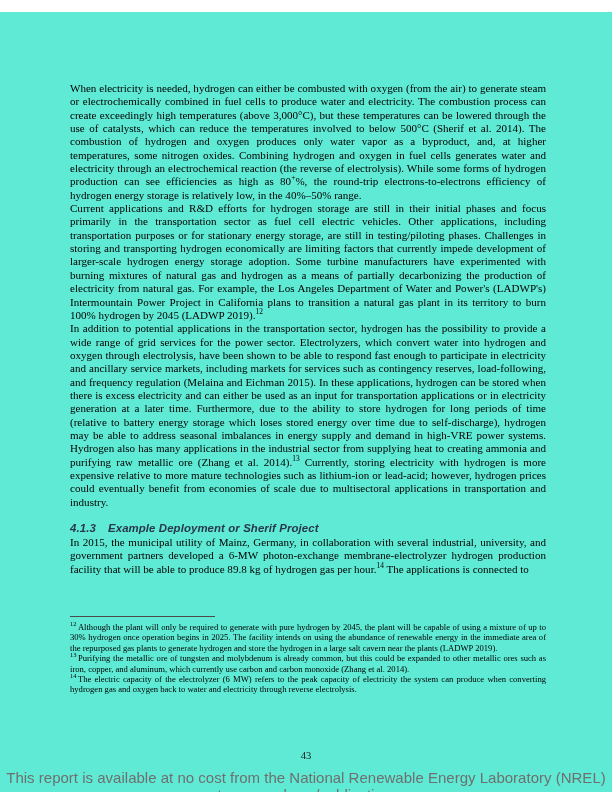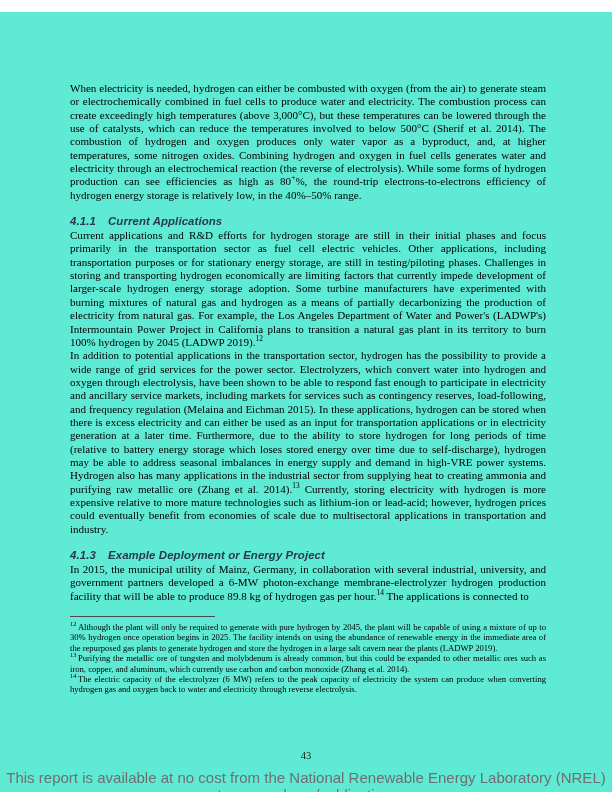--- a/index.html
+++ b/index.html
@@ -115,28 +115,27 @@
 </style>
 </head>
 <body>
 
 <div class="page">
 
   <div class="content">
 
     <p class="body-par"><span>When electricity is needed, hydrogen can either be combusted with oxygen (from the air) to generate steam or electrochemically combined in fuel cells to produce water and electricity. The combustion process can create exceedingly high temperatures (above 3,000°C), but these temperatures can be lowered through the use of catalysts, which can reduce the temperatures involved to below 500°C (Sherif et al. 2014). The combustion of hydrogen and oxygen produces only water vapor as a byproduct, and, at higher temperatures, some nitrogen oxides. Combining hydrogen and oxygen in fuel cells generates water and electricity through an electrochemical reaction (the reverse of electrolysis). While some forms of hydrogen production can see efficiencies as high as 80</span><sup class="plus">+</sup><span>%, the round-trip electrons-to-electrons efficiency of hydrogen energy storage is relatively low, in the 40%–50% range.</span></p>
 
-    <h3 class="section-heading" style="color: rgb(40, 55, 79);"><span class="sec-num">4.1.1</span><span>Current Applications</span></h3>
 
     <p class="body-par"><span>Current applications and R&amp;D efforts for hydrogen storage are still in their initial phases and focus primarily in the transportation sector as fuel cell electric vehicles. Other applications, including transportation purposes or for stationary energy storage, are still in testing/piloting phases. Challenges in storing and transporting hydrogen economically are limiting factors that currently impede development of larger-scale hydrogen energy storage adoption. Some turbine manufacturers have experimented with burning mixtures of natural gas and hydrogen as a means of partially decarbonizing the production of electricity from natural gas. For example, the Los Angeles Department of Water and Power's (LADWP's) Intermountain Power Project in California plans to transition a natural gas plant in its territory to burn 100% hydrogen by 2045 (LADWP 2019).</span><sup class="fn-ref">12</sup></p>
 
 
     <p class="body-par"><span>In addition to potential applications in the transportation sector, hydrogen has the possibility to provide a wide range of grid services for the power sector. Electrolyzers, which convert water into hydrogen and oxygen through electrolysis, have been shown to be able to respond fast enough to participate in electricity and ancillary service markets, including markets for services such as contingency reserves, load-following, and frequency regulation (Melaina and Eichman 2015). In these applications, hydrogen can be stored when there is excess electricity and can either be used as an input for transportation applications or in electricity generation at a later time. Furthermore, due to the ability to store hydrogen for long periods of time (relative to battery energy storage which loses stored energy over time due to self-discharge), hydrogen may be able to address seasonal imbalances in energy supply and demand in high-VRE power systems. Hydrogen also has many applications in the industrial sector from supplying heat to creating ammonia and purifying raw metallic ore (Zhang et al. 2014).</span><sup class="fn-ref">13</sup><span> Currently, storing electricity with hydrogen is more expensive relative to more mature technologies such as lithium-ion or lead-acid; however, hydrogen prices could eventually benefit from economies of scale due to multisectoral applications in transportation and industry.</span></p>
 
-    <h3 class="section-heading" style="color: rgb(40, 55, 79);"><span class="sec-num">4.1.3</span><span>Example Deployment or Energy Project</span></h3>
+    <h3 class="section-heading" style="color: rgb(40, 55, 79);"><span class="sec-num">4.1.3</span><span>Example Deployment or Sherif Project</span></h3>
 
     <p class="body-par"><span>In 2015, the municipal utility of Mainz, Germany, in collaboration with several industrial, university, and government partners developed a 6-MW photon-exchange membrane-electrolyzer hydrogen production facility that will be able to produce 89.8 kg of hydrogen gas per hour.</span><sup class="fn-ref">14</sup><span> The applications is connected to</span></p>
 
   </div>
 
   <div class="footnote-area">
     <hr class="footnote-rule">
     <p class="footnote"><sup>12</sup><span>Although the plant will only be required to generate with pure hydrogen by 2045, the plant will be capable of using a mixture of up to 30% hydrogen once operation begins in 2025. The facility intends on using the abundance of renewable energy in the immediate area of the repurposed gas plants to generate hydrogen and store the hydrogen in a large salt cavern near the plants (LADWP 2019).</span></p>
     <p class="footnote"><sup>13</sup><span>Purifying the metallic ore of tungsten and molybdenum is already common, but this could be expanded to other metallic ores such as iron, copper, and aluminum, which currently use carbon and carbon monoxide (Zhang et al. 2014).</span></p>
     <p class="footnote"><sup>14</sup><span>The electric capacity of the electrolyzer (6 MW) refers to the peak capacity of electricity the system can produce when converting hydrogen gas and oxygen back to water and electricity through reverse electrolysis.</span></p>

